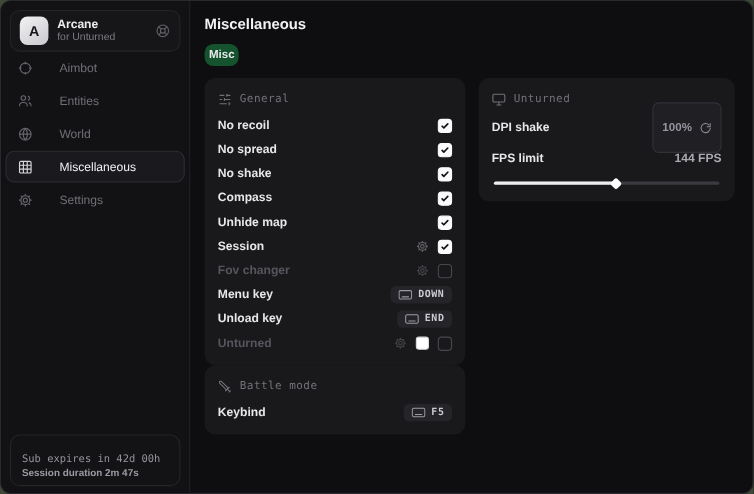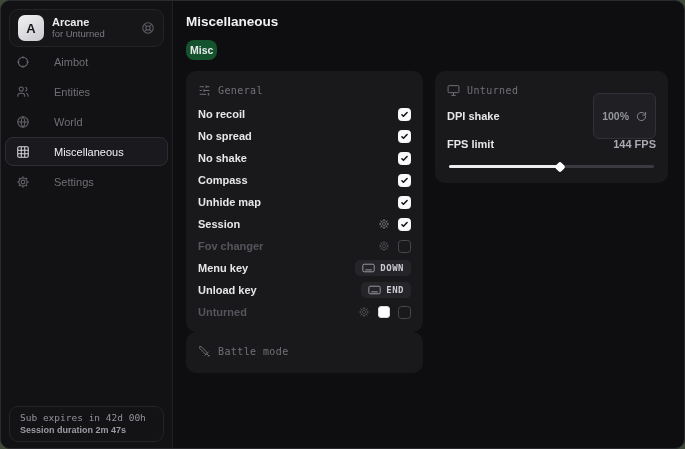--- a/index.html
+++ b/index.html
@@ -11,21 +11,21 @@
   .brand-text{flex:1;min-width:0;line-height:1.15;}
   .brand-name{font-size:11px;font-weight:700;color:#ececef;}
   .brand-sub{font-size:9.5px;color:#7a7a80;}
   .brand-ic{color:#5e5e66;display:flex;}
   .cat{margin:15px 0 7px 15px;font-size:10px;color:#5f5f66;}
   .nav{display:flex;flex-direction:column;gap:1px;}
   .nav-item{height:27px;margin:0 4px;display:flex;align-items:center;gap:24px;padding:0 10px;border-radius:8px;border:1px solid transparent;color:#6f6f76;font-size:11px;font-weight:500;cursor:pointer;}
   .nav-item .nic{display:flex;color:#64646b;}
   .nav-item.active{background:#1a1a1e;border-color:#2d2d33;color:#f1f1f4;}
   .nav-item.active .nic{color:#d8d8dc;}
-  .sfoot{position:absolute;left:8px;right:8px;bottom:6px;border:1px solid #242429;border-radius:9px;background:#131316;padding:5px 10px 6px 10px;box-sizing:border-box;}
+  .sfoot{position:absolute;left:8px;right:8px;bottom:6px;border:1px solid #242429;border-radius:9px;background:#131316;padding:16px 10px 6px 10px;box-sizing:border-box;}
   .sfoot-l1{font-family:"DejaVu Sans Mono",monospace;font-size:9.5px;color:#92929a;white-space:nowrap;}
   .sfoot-l2{font-size:9px;color:#9b9ba3;margin-top:2px;font-weight:600;}
   
   .main{flex:1;padding:13px 16px 12px 13px;box-sizing:border-box;}
   .page-title{font-size:13.5px;font-weight:700;color:#f2f2f4;}
   .tabs{margin-top:11px;}
   .tab{display:inline-flex;align-items:center;background:#14532d;border-radius:8px;padding:4px 4px;font-size:10.5px;font-weight:600;color:#e9e9ec;cursor:pointer;}
   .cols{display:flex;gap:12px;margin-top:11px;align-items:flex-start;}
   .colL{width:237px;flex:none;display:flex;flex-direction:column;}
   .colR{flex:1;}
@@ -283,20 +283,34 @@
             <span class="pic">
                 <svg width="13" height="13" viewBox="0 0 24 24" fill="none" stroke="currentColor" stroke-width="1.8" stroke-linecap="round" stroke-linejoin="round">
                   <path d="M14.5 17.5L3 6V3h3l11.5 11.5"></path>
                   <path d="M13 19l6-6"></path>
                   <path d="M16 16l4 4"></path>
                   <path d="M19 21l2-2"></path>
                 </svg>
               </span>
             <span>Battle mode</span>
           </div>
+          <div class="prow">
+            <span class="plabel">Keybind</span>
+            <span class="pctrl">
+              <span class="kbd">
+                <span class="kic">
+                    <svg width="13" height="10" viewBox="0 0 24 18" fill="none" stroke="currentColor" stroke-width="1.8">
+                      <rect x="1.5" y="2" width="21" height="14" rx="2.5"></rect>
+                      <path d="M6 12.5h12"></path>
+                    </svg>
+                  </span>
+                <span class="kbd-txt">F5</span>
+              </span>
+            </span>
+          </div>
         </div>
       </div>
 
       <div class="colR">
         <div class="panel">
           <div class="phead">
             <span class="pic">
                 <svg width="13" height="13" viewBox="0 0 24 24" fill="none" stroke="currentColor" stroke-width="1.8">
                   <rect x="2" y="3" width="20" height="13" rx="2"></rect>
                   <path d="M8 21h8M12 16v5"></path>

